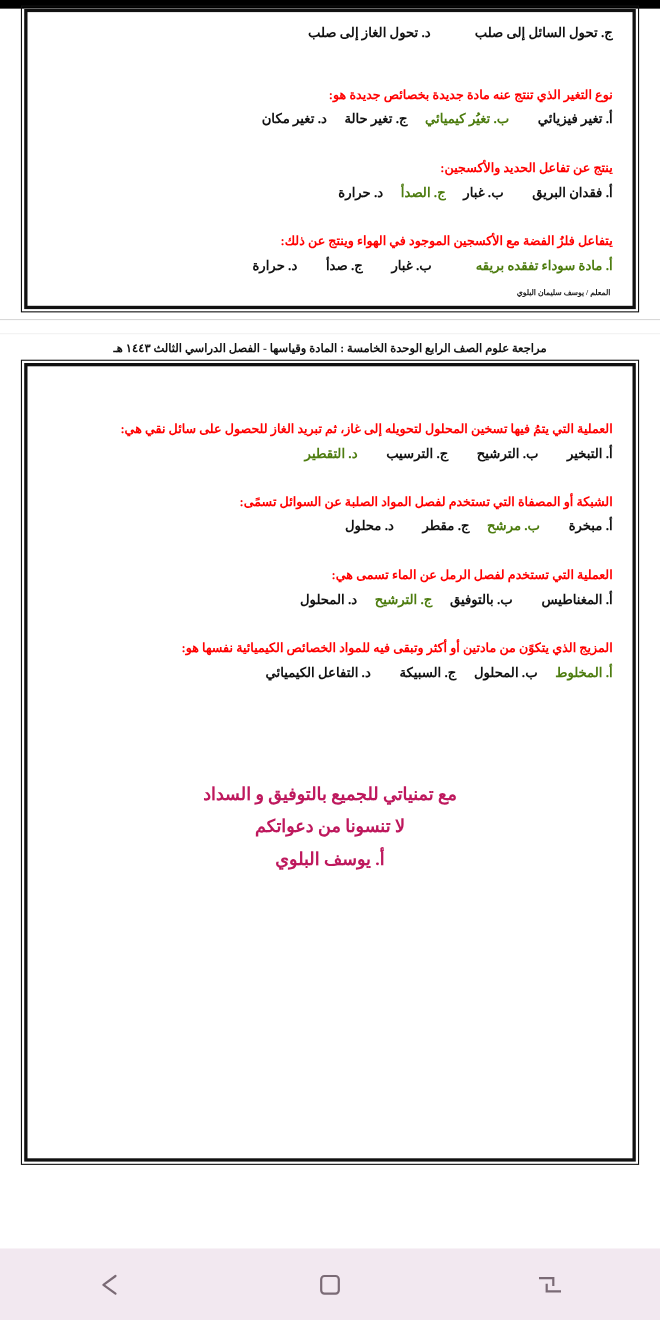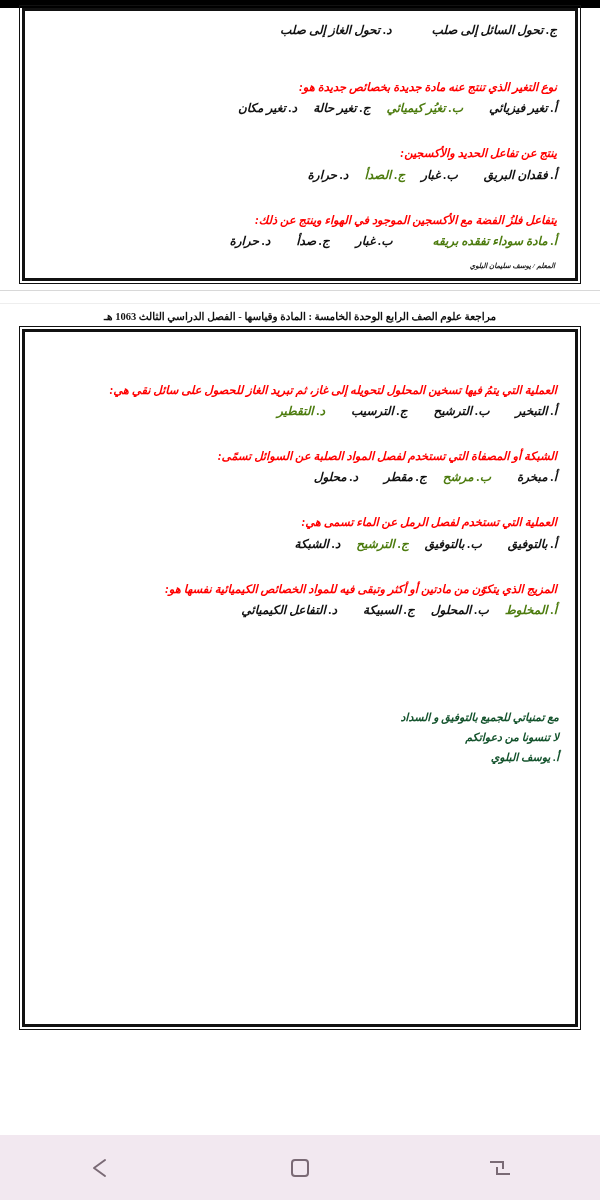--- a/index.html
+++ b/index.html
@@ -42,21 +42,20 @@
     border: 3px solid #111111;
     outline: 1px solid #111111;
     outline-offset: 2px;
     background: #ffffff;
     margin: 0 22px;
     position: relative;
   }
   .page-inner {
     padding: 10px 16px 6px 16px;
     position: relative;
-    font-style: italic;
   }
 
   
   .page-gap {
     height: 12px;
     background: #ffffff;
     border-top: 1px solid #d8d8d8;
     border-bottom: 1px solid #eeeeee;
     margin-top: 9px;
   }
@@ -115,23 +114,24 @@
     text-align: right;
     font-size: 7px;
     font-weight: bold;
     color: #222222;
     padding: 10px 4px 2px 6px;
     white-space: nowrap;
   }
 
   
   .closing {
-    font-size: 11px;
-    font-weight: bold;
-    color: #14532d;
+    text-align: center;
+    font-size: 16px;
+    font-weight: bold;
+    color: #be185d;
     line-height: 1.85;
     padding-top: 6px;
   }
   .closing div { white-space: nowrap; }
 
   
   .page2-tail { height: 250px; }
 
   
   .navbar {
@@ -219,21 +219,21 @@
         <div class="page-signature">المعلم / يوسف سليمان البلوي</div>
 
       </div>
     </div>
   </div>
 
   <div class="page-gap"></div>
 
   <div class="page">
 
-    <div class="doc-header">مراجعة علوم الصف الرابع      الوحدة الخامسة : المادة وقياسها     -    الفصل الدراسي الثالث 1063 هـ</div>
+    <div class="doc-header">مراجعة علوم الصف الرابع      الوحدة الخامسة : المادة وقياسها     -    الفصل الدراسي الثالث ١٤٤٣ هـ</div>
 
     <div class="page-frame">
       <div class="page-inner">
 
         <div class="spacer-lg"></div>
 
         <div class="qblock">
           <p class="q-stem">العملية التي يتمُ فيها تسخين المحلول لتحويله إلى غاز، ثم تبريد الغاز للحصول على سائل نقي هي:</p>
           <div class="q-options">
             <span class="opt">أ. التبخير</span>
@@ -259,27 +259,27 @@
             <span class="opt-sp-md"></span>
             <span class="opt">د. محلول</span>
           </div>
         </div>
 
         <div class="spacer-md"></div>
 
         <div class="qblock">
           <p class="q-stem">العملية التي  تستخدم لفصل الرمل عن الماء تسمى هي:</p>
           <div class="q-options">
-            <span class="opt">أ. بالتوفيق</span>
+            <span class="opt">أ. المغناطيس</span>
             <span class="opt-sp-md"></span>
             <span class="opt">ب. بالتوفيق</span>
             <span class="opt-sp-sm"></span>
             <span class="opt correct">ج. الترشيح</span>
             <span class="opt-sp-sm"></span>
-            <span class="opt">د. الشبكة</span>
+            <span class="opt">د. المحلول</span>
           </div>
         </div>
 
         <div class="spacer-md"></div>
 
         <div class="qblock">
           <p class="q-stem">المزيج الذي  يتكوًن من مادتين أو أكثر وتبقى فيه للمواد الخصائص الكيميائية نفسها هو:</p>
           <div class="q-options">
             <span class="opt correct">أ. المخلوط</span>
             <span class="opt-sp-sm"></span>

